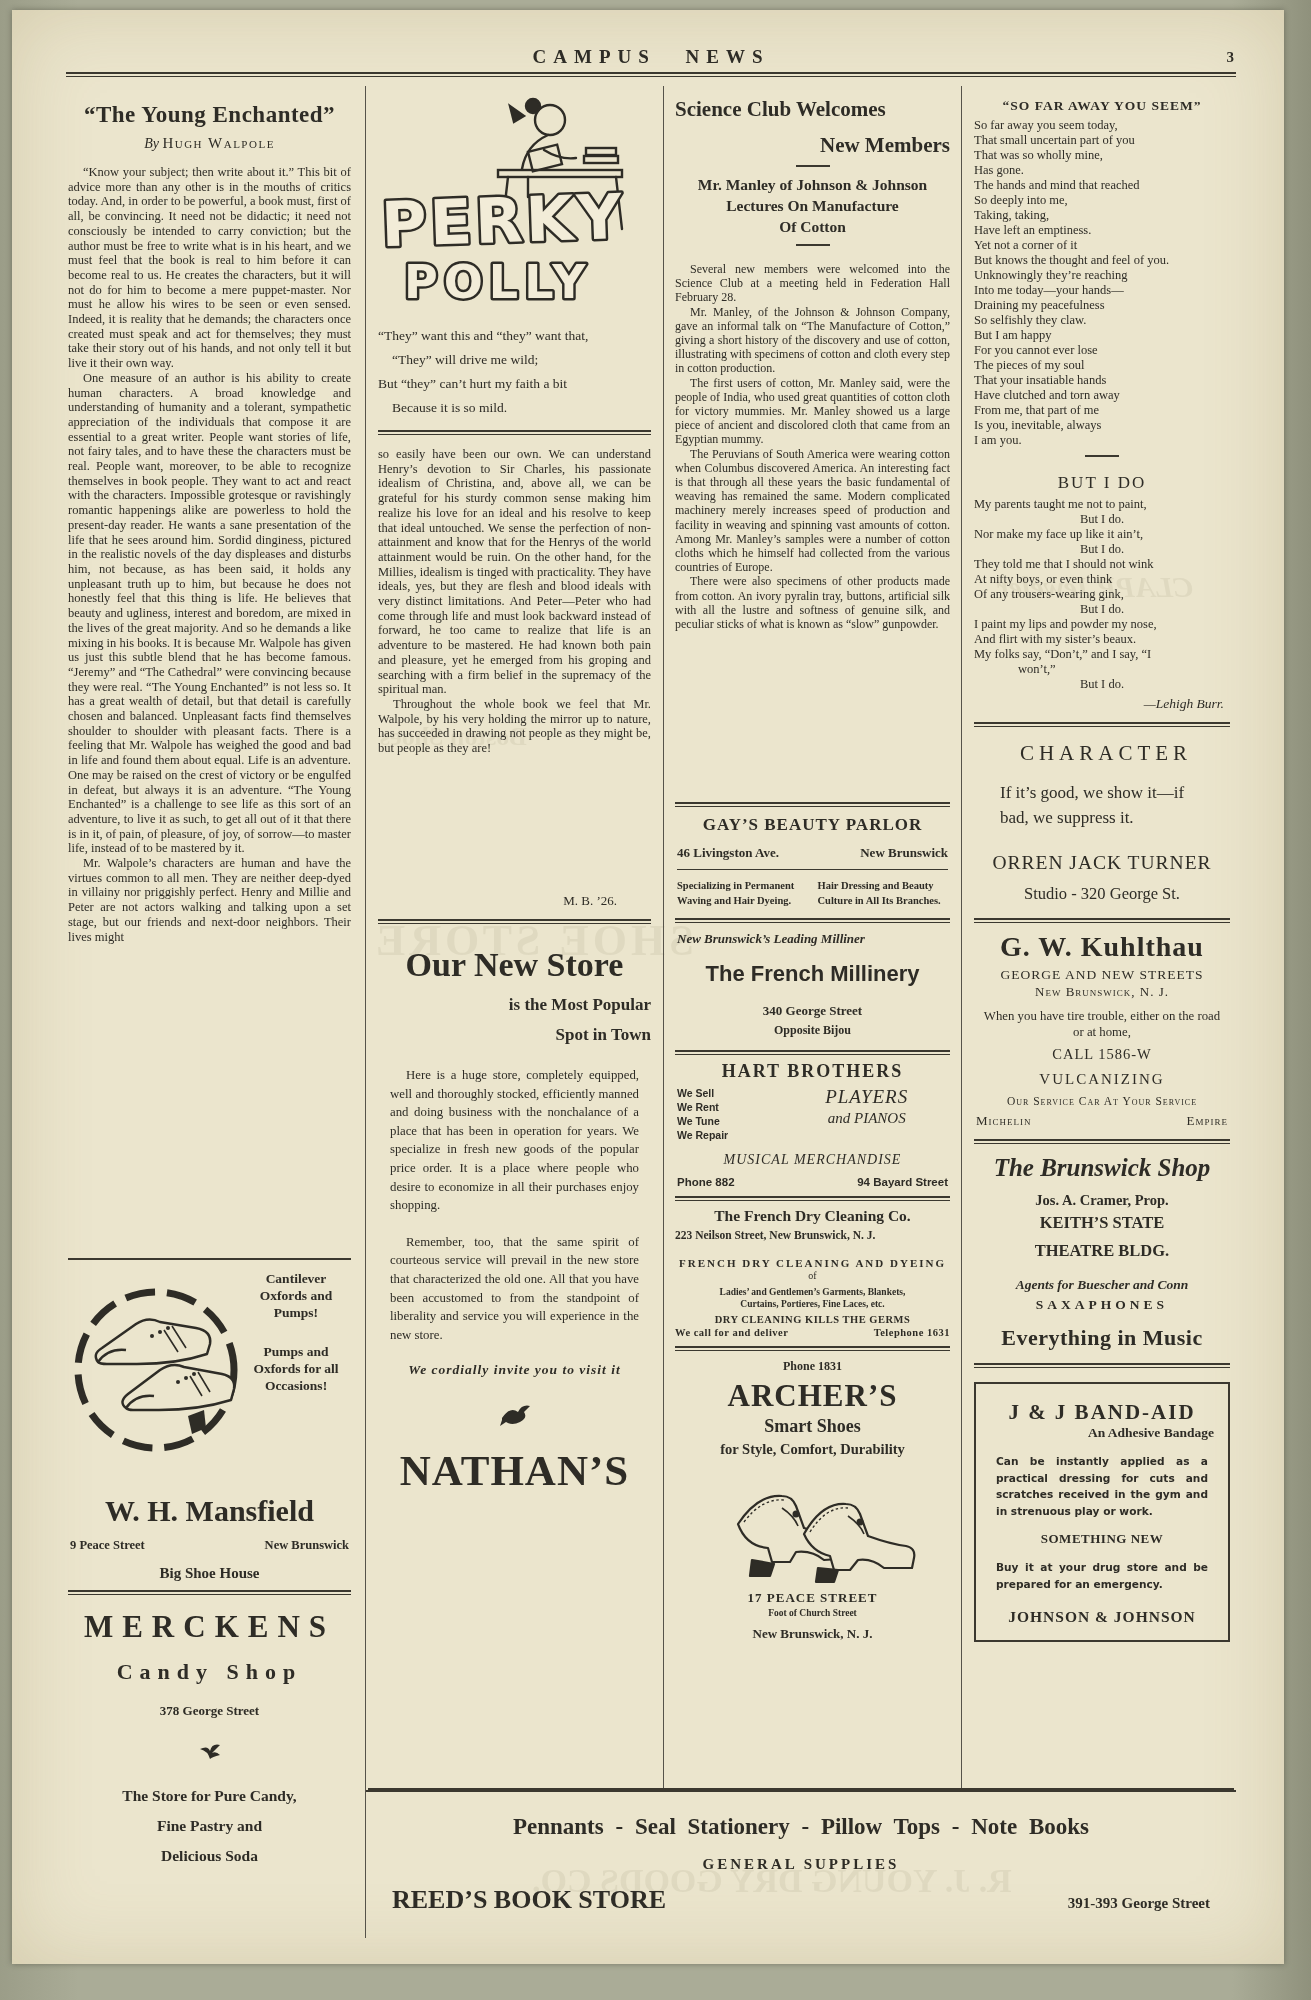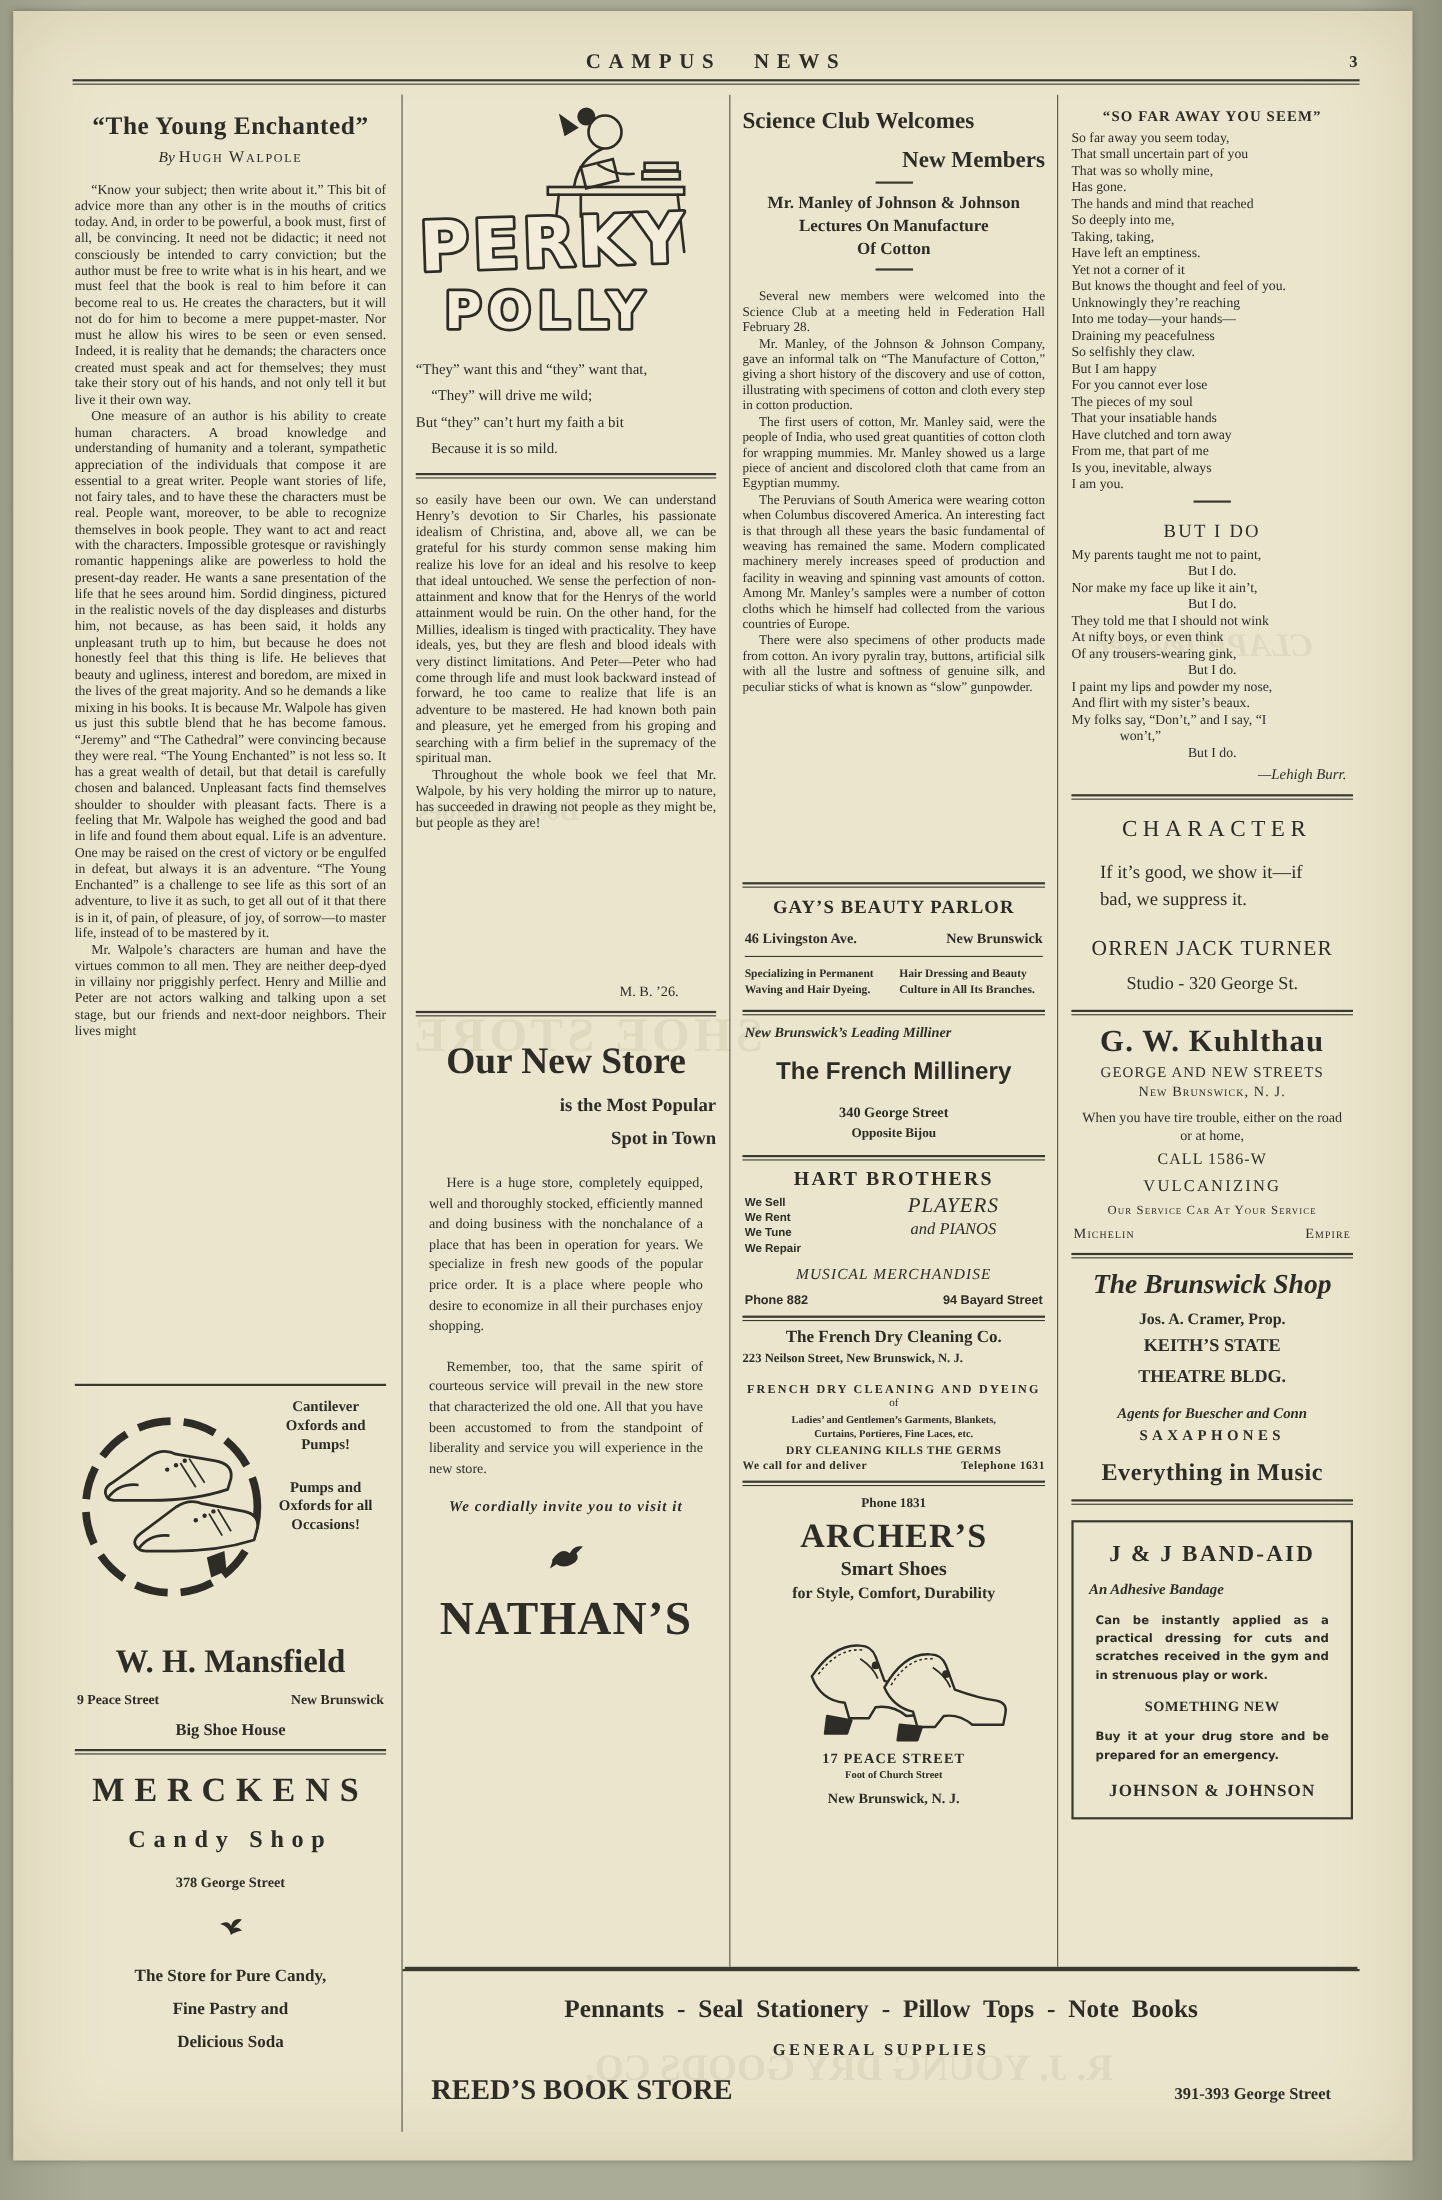--- a/index.html
+++ b/index.html
@@ -139,21 +139,21 @@
   .kuhl-row{display:flex;justify-content:space-between;font-variant:small-caps;font-size:13px;letter-spacing:1px;margin-top:6px;padding:0 2px;}
   .bruns{text-align:center;padding:10px 0 12px;}
   .bruns-name{font-size:25px;font-weight:bold;font-style:italic;}
   .bruns-prop{font-size:14.5px;font-weight:bold;margin-top:10px;}
   .bruns-b{font-size:16.5px;font-weight:bold;line-height:28px;}
   .bruns-ag{font-size:13.5px;font-weight:bold;font-style:italic;margin-top:12px;}
   .bruns-sax{font-size:13.5px;font-weight:bold;letter-spacing:4px;margin-top:4px;}
   .bruns-tag{font-size:22px;font-weight:bold;margin-top:12px;letter-spacing:.5px;}
   .jjbox{border:2px solid #3b382f;margin-top:14px;padding:16px 14px 14px;}
   .jj-name{font-size:21px;font-weight:bold;letter-spacing:2px;text-align:center;}
-  .jj-sub{font-size:13.5px;font-weight:bold;font-style:italic;text-align:left;margin-top:12px;}
+  .jj-sub{font-size:13.5px;font-weight:bold;text-align:right;}
   .jj-body{font-family:"DejaVu Sans","Liberation Sans",sans-serif;font-size:10.6px;line-height:16.5px;font-weight:bold;text-align:justify;margin-top:12px;padding:0 6px;}
   .jj-new{font-size:13px;font-weight:bold;text-align:center;letter-spacing:.5px;margin-top:12px;}
   .jj-co{font-size:15.5px;font-weight:bold;letter-spacing:1px;text-align:center;margin-top:16px;}
   
   .banner{border-top:2px solid #3b382f;box-shadow:0 -4px 0 -2px #3b382f;margin-top:2px;padding:22px 26px 0;height:124px;}
   .ban-1{text-align:center;font-size:23px;font-weight:bold;word-spacing:6px;}
   .ban-2{text-align:center;font-size:15px;font-weight:bold;letter-spacing:3px;margin-top:16px;}
   .ban-row{display:flex;justify-content:space-between;align-items:baseline;margin-top:12px;}
   .ban-store{font-size:26px;font-weight:bold;}
   .ban-addr{font-size:15px;font-weight:bold;}
@@ -317,21 +317,21 @@
 
             <p>Mr. Manley of Johnson &amp; Johnson</p>
                 <p>Lectures On Manufacture</p>
                 <p>Of Cotton</p>
               </div>
             <div class="cdash"></div>
             <div class="sci-body">
 
             <p class="bp bp3">Several new members were welcomed into the Science Club at a meeting held in Federation Hall February 28.</p>
                 <p class="bp bp3">Mr. Manley, of the Johnson &amp; Johnson Company, gave an informal talk on “The Manufacture of Cotton,” giving a short history of the discovery and use of cotton, illustrating with specimens of cotton and cloth every step in cotton production.</p>
-                <p class="bp bp3">The first users of cotton, Mr. Manley said, were the people of India, who used great quantities of cotton cloth for wrapping mummies. Mr. Manley showed us a large piece of ancient and discolored cloth that came from an Egyptian mummy.</p>
+                <p class="bp bp3">The first users of cotton, Mr. Manley said, were the people of India, who used great quantities of cotton cloth for victory mummies. Mr. Manley showed us a large piece of ancient and discolored cloth that came from an Egyptian mummy.</p>
                 <p class="bp bp3">The Peruvians of South America were wearing cotton when Columbus discovered America. An interesting fact is that through all these years the basic fundamental of weaving has remained the same. Modern complicated machinery merely increases speed of production and facility in weaving and spinning vast amounts of cotton. Among Mr. Manley’s samples were a number of cotton cloths which he himself had collected from the various countries of Europe.</p>
                 <p class="bp bp3">There were also specimens of other products made from cotton. An ivory pyralin tray, buttons, artificial silk with all the lustre and softness of genuine silk, and peculiar sticks of what is known as “slow” gunpowder.</p>
               </div>
             <div class="hr2"></div>
 
             <div class="gays">
               <div class="gays-title">GAY’S BEAUTY PARLOR</div>
               <div class="gays-row">
                 <span>46 Livingston Ave.</span>
                 <span>New Brunswick</span>

